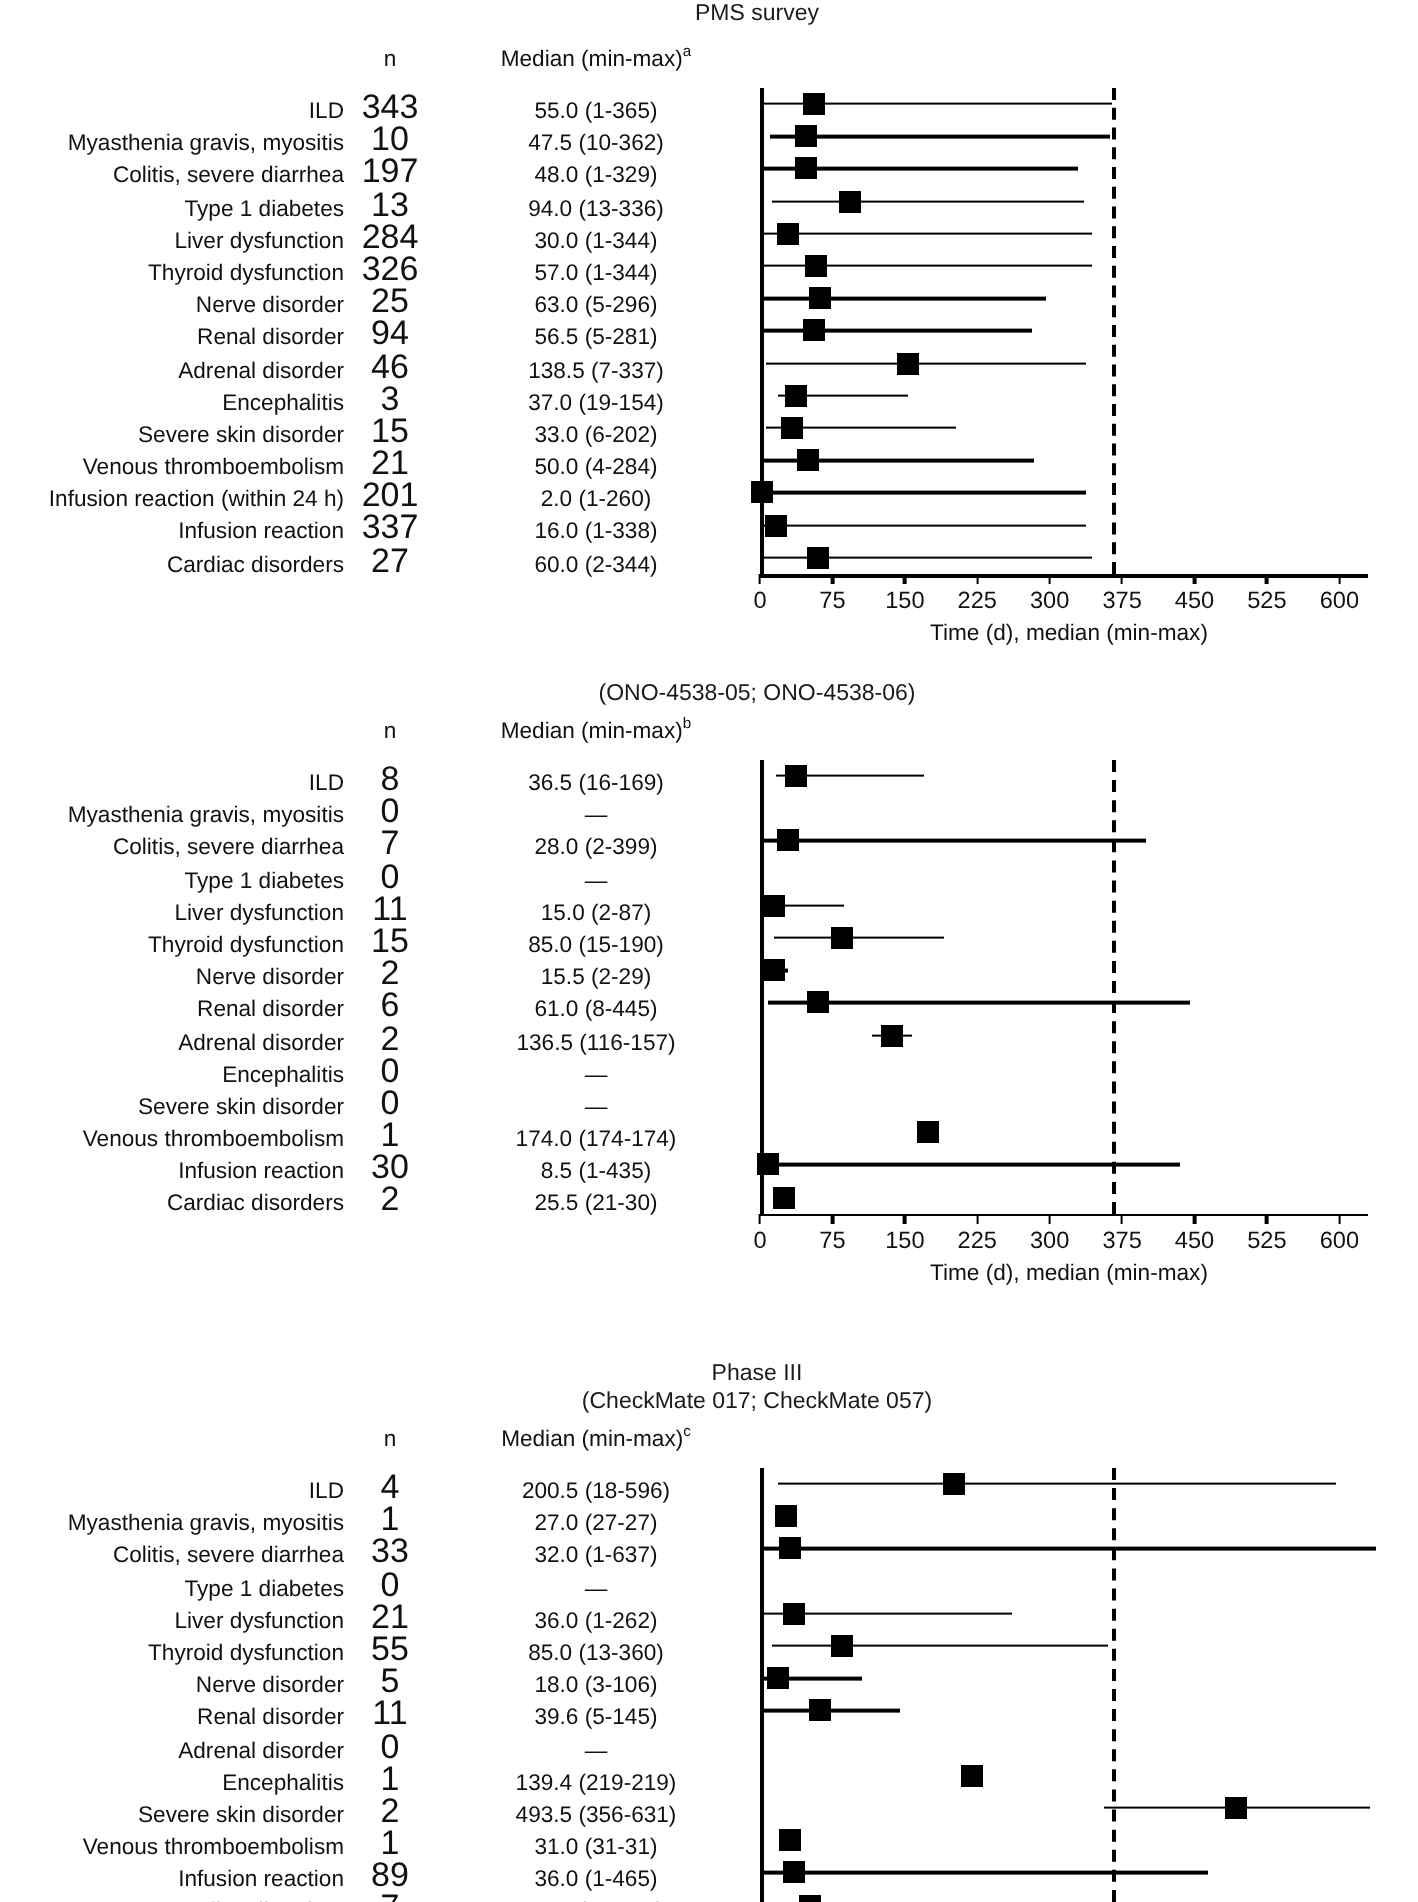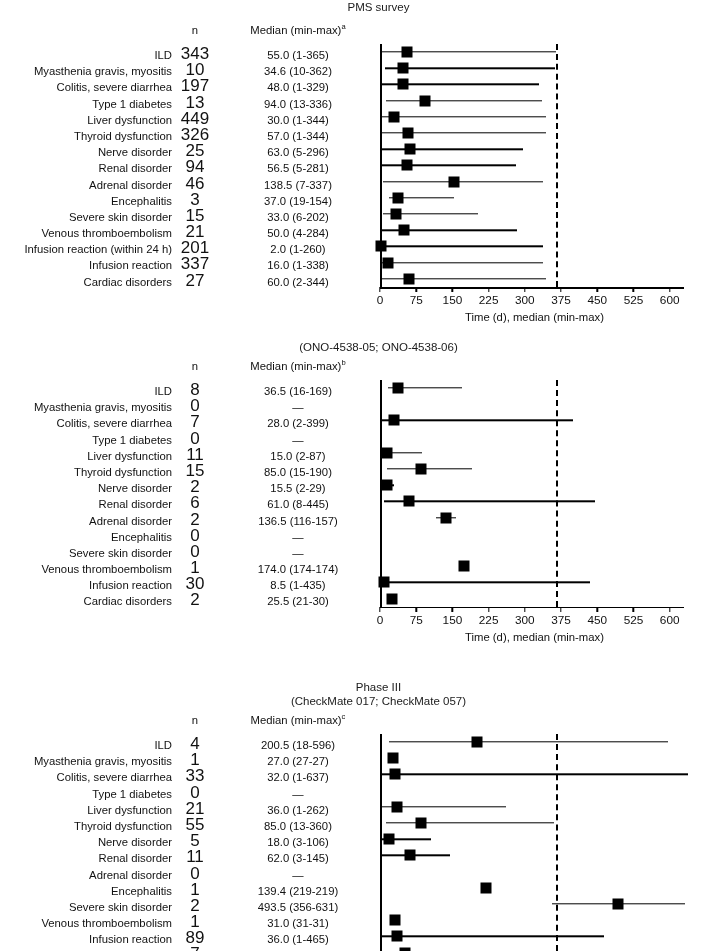--- a/index.html
+++ b/index.html
@@ -171,35 +171,35 @@
             <div class="c-med"><span>Median (min-max)</span><span class="sup">a</span></div>
           </div>
           <div class="trow">
             <div class="c-label">ILD</div>
             <div class="c-n">343</div>
             <div class="c-med">55.0 (1-365)</div>
           </div>
           <div class="trow">
             <div class="c-label">Myasthenia gravis, myositis</div>
             <div class="c-n">10</div>
-            <div class="c-med">34.6 (10-362)</div>
+            <div class="c-med">47.5 (10-362)</div>
           </div>
           <div class="trow">
             <div class="c-label">Colitis, severe diarrhea</div>
             <div class="c-n">197</div>
             <div class="c-med">48.0 (1-329)</div>
           </div>
           <div class="trow">
             <div class="c-label">Type 1 diabetes</div>
             <div class="c-n">13</div>
             <div class="c-med">94.0 (13-336)</div>
           </div>
           <div class="trow">
             <div class="c-label">Liver dysfunction</div>
-            <div class="c-n">449</div>
+            <div class="c-n">284</div>
             <div class="c-med">30.0 (1-344)</div>
           </div>
           <div class="trow">
             <div class="c-label">Thyroid dysfunction</div>
             <div class="c-n">326</div>
             <div class="c-med">57.0 (1-344)</div>
           </div>
           <div class="trow">
             <div class="c-label">Nerve disorder</div>
             <div class="c-n">25</div>
@@ -535,21 +535,21 @@
             <div class="c-med">85.0 (13-360)</div>
           </div>
           <div class="trow">
             <div class="c-label">Nerve disorder</div>
             <div class="c-n">5</div>
             <div class="c-med">18.0 (3-106)</div>
           </div>
           <div class="trow">
             <div class="c-label">Renal disorder</div>
             <div class="c-n">11</div>
-            <div class="c-med">62.0 (3-145)</div>
+            <div class="c-med">39.6 (5-145)</div>
           </div>
           <div class="trow">
             <div class="c-label">Adrenal disorder</div>
             <div class="c-n">0</div>
             <div class="c-med dash">—</div>
           </div>
           <div class="trow">
             <div class="c-label">Encephalitis</div>
             <div class="c-n">1</div>
             <div class="c-med">139.4 (219-219)</div>

